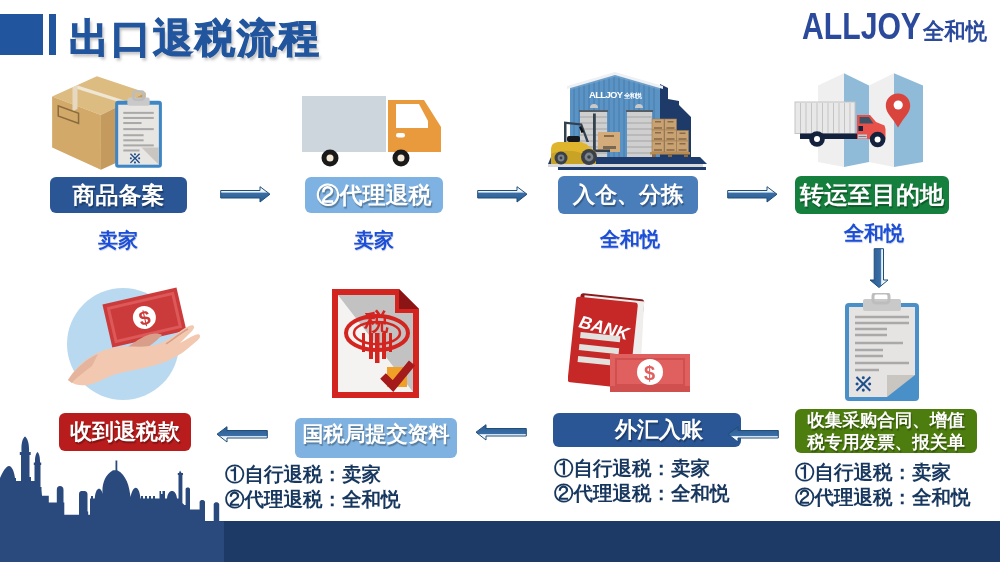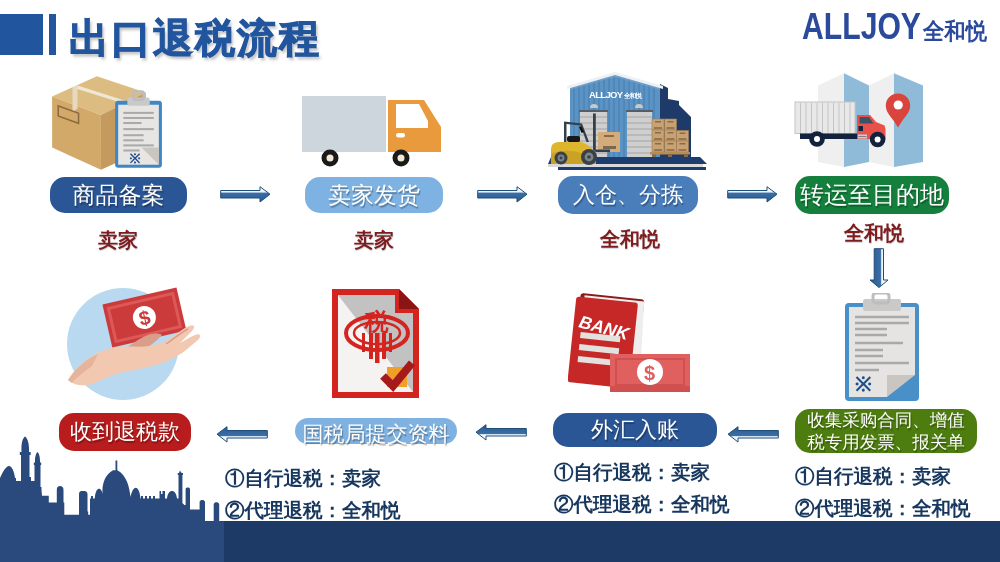--- a/index.html
+++ b/index.html
@@ -1,46 +1,46 @@
 <!DOCTYPE html>
 <html><head>
 <meta charset="utf-8">
 <style>
 html,body{margin:0;padding:0;}
 body{font-family:"Liberation Sans",sans-serif;width:1000px;height:562px;overflow:hidden;background:#fff;position:relative;}
 .abs{position:absolute;}
-.lbl{position:absolute;color:#fff;font-weight:normal;text-align:center;border-radius:15px;text-shadow:1px 1.5px 1px rgba(0,0,0,0.3);}
-.sub{position:absolute;color:#7f1d1d;font-weight:bold;text-align:center;text-shadow:0.5px 1px 1px rgba(120,140,170,0.4);}
-.note{position:absolute;color:#17375E;font-weight:bold;font-size:19.5px;line-height:32px;white-space:nowrap;}
+.lbl{position:absolute;color:#fff;font-weight:bold;text-align:center;border-radius:6px;text-shadow:1px 1.5px 1px rgba(0,0,0,0.3);}
+.sub{position:absolute;color:#1d4ed8;font-weight:bold;text-align:center;text-shadow:0.5px 1px 1px rgba(120,140,170,0.4);}
+.note{position:absolute;color:#17375E;font-weight:bold;font-size:19.5px;line-height:25px;white-space:nowrap;}
 </style>
 </head>
 <body>
 
 <div class="abs" style="left:0;top:14px;width:43px;height:41px;background:#21559E;"></div>
 <div class="abs" style="left:49px;top:14px;width:7px;height:41px;background:#21559E;"></div>
 <div class="abs" style="left:69px;top:11px;font-size:40px;font-weight:900;color:#21559E;letter-spacing:2px;-webkit-text-stroke:1.1px #21559E;text-shadow:2px 3px 3px rgba(0,0,0,0.25);text-align:right;">出口退税流程</div>
 
 <svg class="abs" style="left:795px;top:3px;" width="200" height="44" viewBox="0 0 200 44">
 <text x="7" y="36" font-size="37" font-weight="bold" fill="#2B4A9B" font-family="Liberation Sans" textLength="119" lengthAdjust="spacingAndGlyphs">ALLJOY</text>
 <text x="128" y="36" font-size="23" font-weight="bold" fill="#2B4A9B" textLength="64" lengthAdjust="spacingAndGlyphs">全和悦</text>
 </svg>
 
 <div class="lbl" style="left:50px;top:177px;width:137px;height:36px;line-height:36px;background:#2A5695;font-size:23px;">商品备案</div>
-<div class="lbl" style="left:305px;top:177px;width:138px;height:36px;line-height:36px;background:#7EB2E2;font-size:23px;">卖家发货</div>
+<div class="lbl" style="left:305px;top:177px;width:138px;height:36px;line-height:36px;background:#7EB2E2;font-size:23px;">②代理退税</div>
 <div class="lbl" style="left:558px;top:176px;width:140px;height:38px;line-height:38px;background:#4A7EBB;font-size:22px;">入仓、分拣</div>
 <div class="lbl" style="left:795px;top:176px;width:154px;height:38px;line-height:38px;background:#15803d;font-size:24px;">转运至目的地</div>
 
 <div class="sub" style="left:68px;top:227px;width:100px;font-size:20px;">卖家</div>
 <div class="sub" style="left:324px;top:227px;width:100px;font-size:20px;">卖家</div>
 <div class="sub" style="left:580px;top:226px;width:100px;font-size:20px;">全和悦</div>
 <div class="sub" style="left:824px;top:220px;width:100px;font-size:20px;">全和悦</div>
 
 <div class="lbl" style="left:59px;top:413px;width:132px;height:38px;line-height:38px;background:#b91c1c;font-size:22px;">收到退税款</div>
-<div class="lbl" style="left:295px;top:418px;width:162px;height:26px;line-height:32px;background:#7FB2E0;font-size:21px;">国税局提交资料</div>
-<div class="lbl" style="left:553px;top:413px;width:164px;height:34px;line-height:34px;background:#2A5695;font-size:22px;">外汇入账</div>
+<div class="lbl" style="left:295px;top:418px;width:162px;height:40px;line-height:32px;background:#7FB2E0;font-size:21px;">国税局提交资料</div>
+<div class="lbl" style="left:553px;top:413px;width:164px;height:34px;line-height:34px;background:#2A5695;font-size:22px;padding-left:24px;">外汇入账</div>
 <div class="lbl" style="left:795px;top:409px;width:182px;height:44px;background:#4d7c0f;font-size:17.5px;line-height:22px;">收集采购合同、增值<br>税专用发票、报关单</div>
 
 <div class="note" style="left:225px;top:462px;">①自行退税：卖家<br>②代理退税：全和悦</div>
 <div class="note" style="left:554px;top:456px;">①自行退税：卖家<br>②代理退税：全和悦</div>
 <div class="note" style="left:795px;top:460px;">①自行退税：卖家<br>②代理退税：全和悦</div>
 
 <svg class="abs" style="left:220px;top:186px;" width="51" height="17" viewBox="0 0 51 17">
 <defs>
       <linearGradient id="ag" x1="0" y1="0" x2="0" y2="1">
 <stop offset="0" stop-color="#ffffff"></stop>

